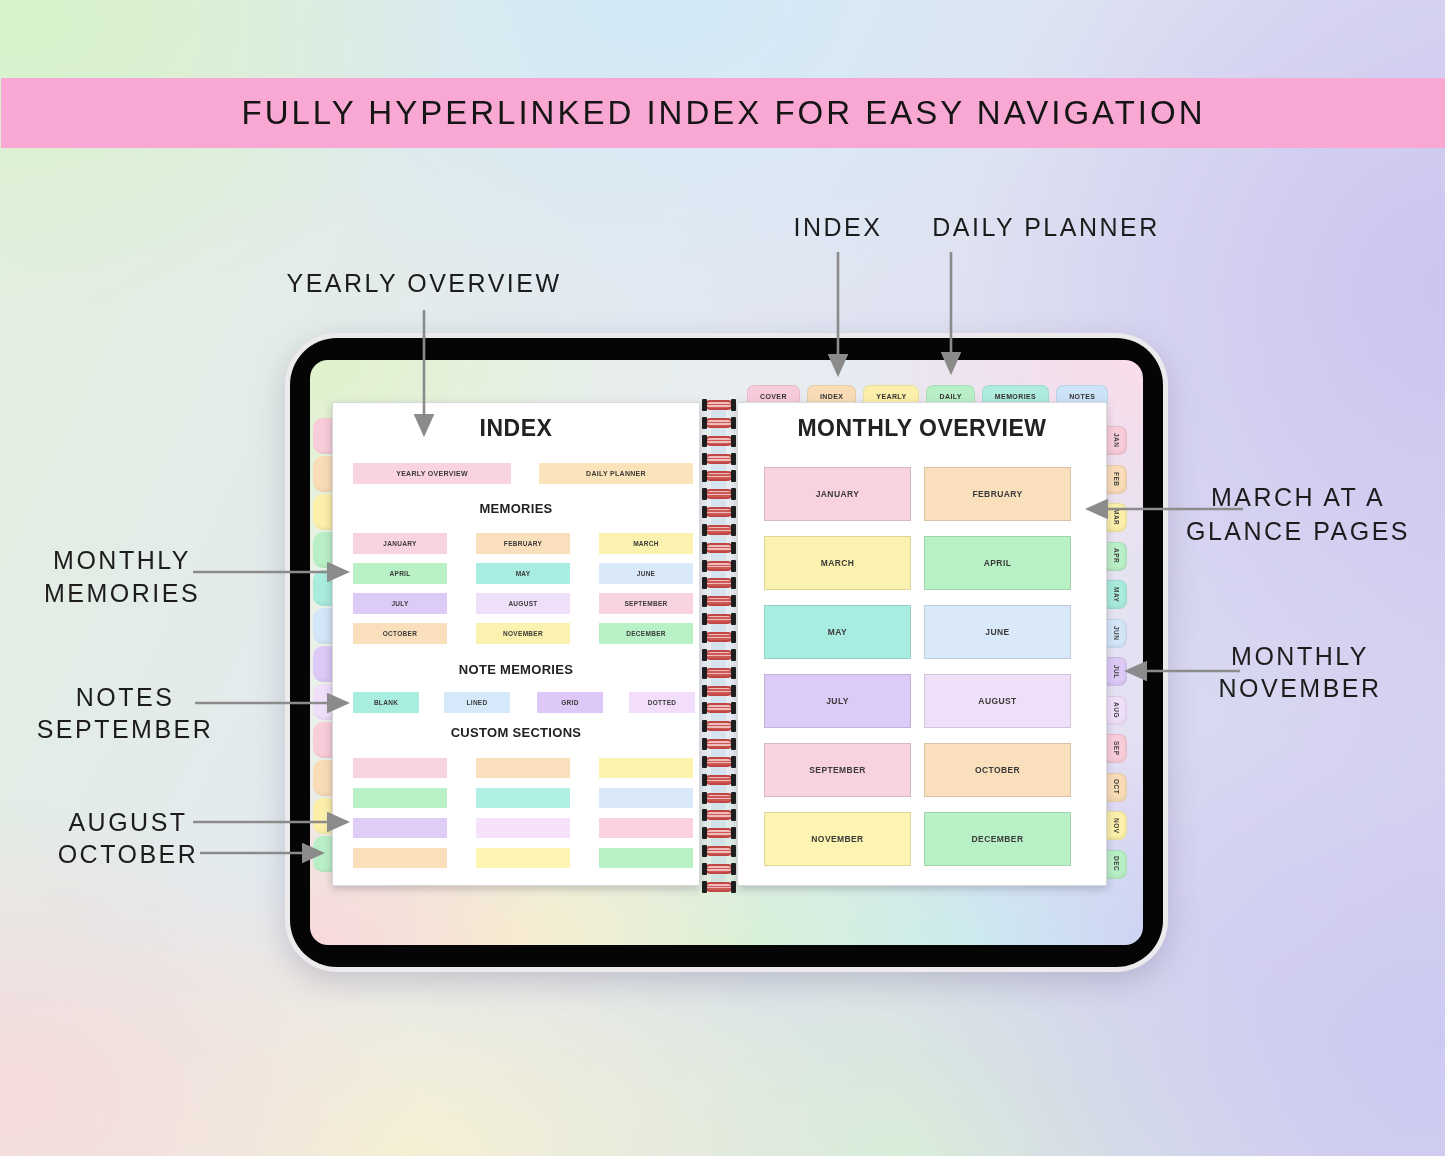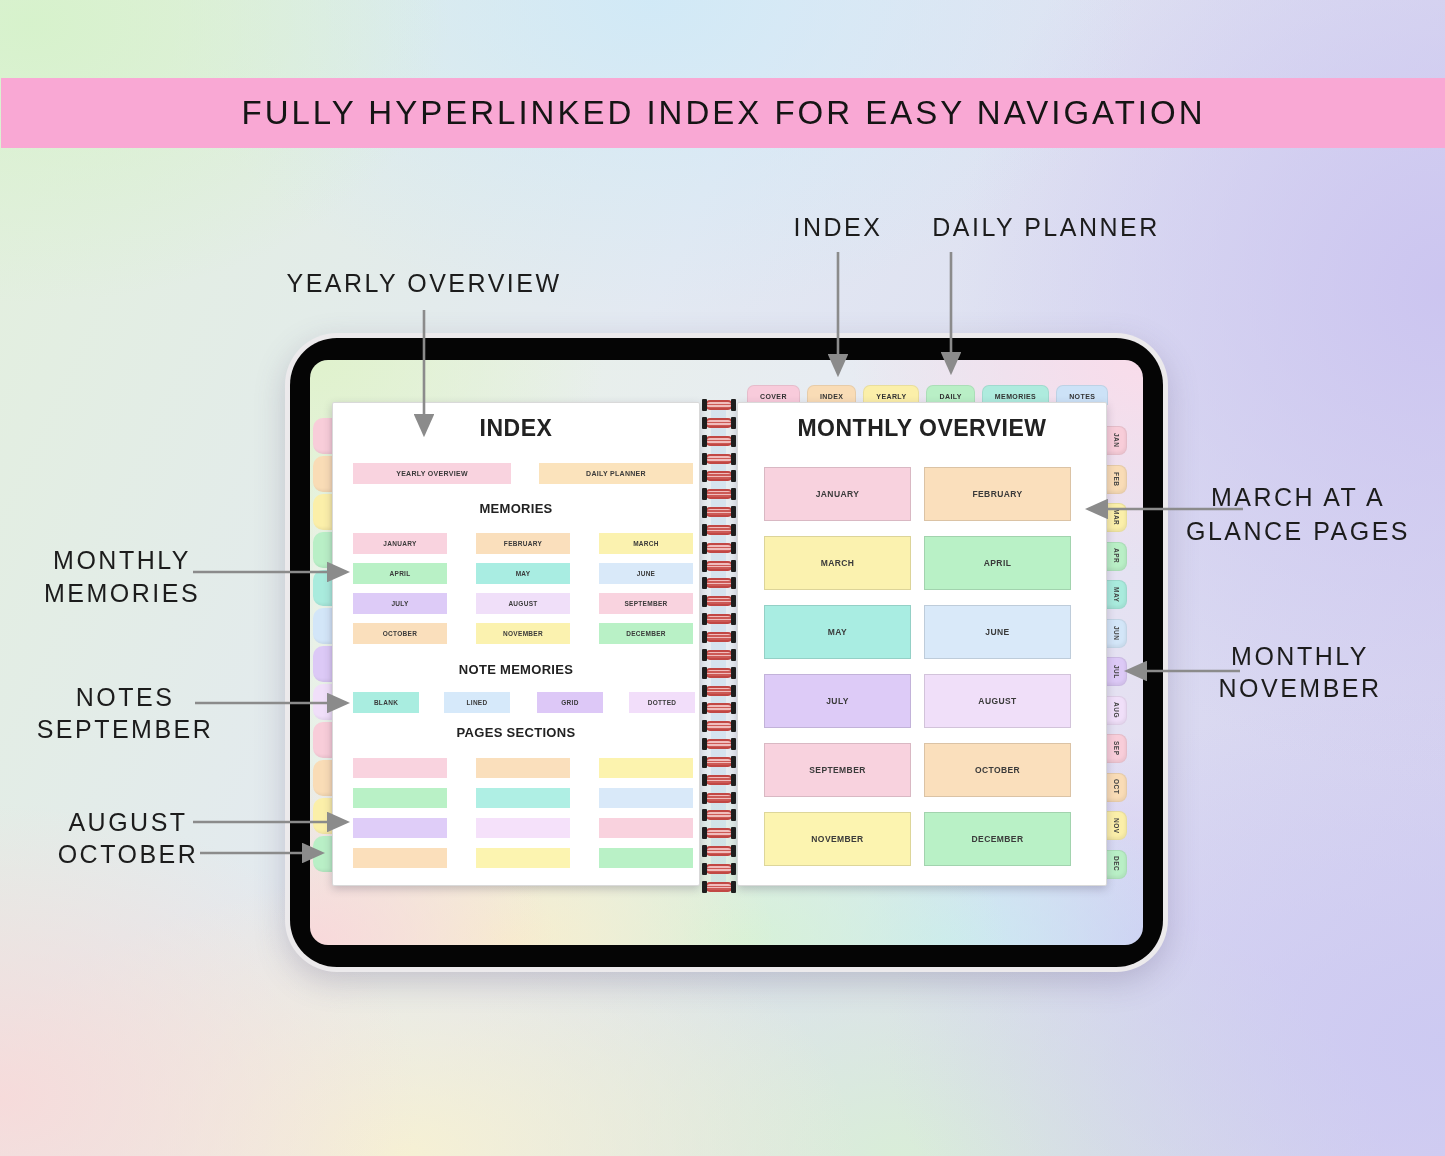--- a/index.html
+++ b/index.html
@@ -159,21 +159,21 @@
             <div class="pill" style="background: rgb(251, 242, 175); left: 143px; top: 220px; width: 94px; font-size: 6.5px;">NOVEMBER</div>
             <div class="pill" style="background: rgb(185, 241, 198); left: 266px; top: 220px; width: 94px; font-size: 6.5px;">DECEMBER</div>
           </div>
         <div class="section-head" style="top:259px;">NOTE MEMORIES</div>
         <div id="templates-row">
             <div class="pill" style="background: rgb(169, 237, 224); left: 20px; top: 289px; width: 66px; font-size: 6.5px;">BLANK</div>
             <div class="pill" style="background: rgb(214, 233, 250); left: 111px; top: 289px; width: 66px; font-size: 6.5px;">LINED</div>
             <div class="pill" style="background: rgb(221, 200, 247); left: 204px; top: 289px; width: 66px; font-size: 6.5px;">GRID</div>
             <div class="pill" style="background: rgb(242, 222, 250); left: 296px; top: 289px; width: 66px; font-size: 6.5px;">DOTTED</div>
           </div>
-        <div class="section-head" style="top:322px;">PAGES SECTIONS</div>
+        <div class="section-head" style="top:322px;">CUSTOM SECTIONS</div>
         <div id="custom-grid">
             <div class="bar" style="background: rgb(249, 211, 223); left: 20px; top: 355px; width: 94px;"></div>
             <div class="bar" style="background: rgb(250, 223, 188); left: 143px; top: 355px; width: 94px;"></div>
             <div class="bar" style="background: rgb(252, 243, 174); left: 266px; top: 355px; width: 94px;"></div>
             <div class="bar" style="background: rgb(185, 241, 198); left: 20px; top: 385px; width: 94px;"></div>
             <div class="bar" style="background: rgb(175, 239, 228); left: 143px; top: 385px; width: 94px;"></div>
             <div class="bar" style="background: rgb(217, 233, 249); left: 266px; top: 385px; width: 94px;"></div>
             <div class="bar" style="background: rgb(223, 205, 248); left: 20px; top: 415px; width: 94px;"></div>
             <div class="bar" style="background: rgb(245, 225, 250); left: 143px; top: 415px; width: 94px;"></div>
             <div class="bar" style="background: rgb(249, 210, 222); left: 266px; top: 415px; width: 94px;"></div>

